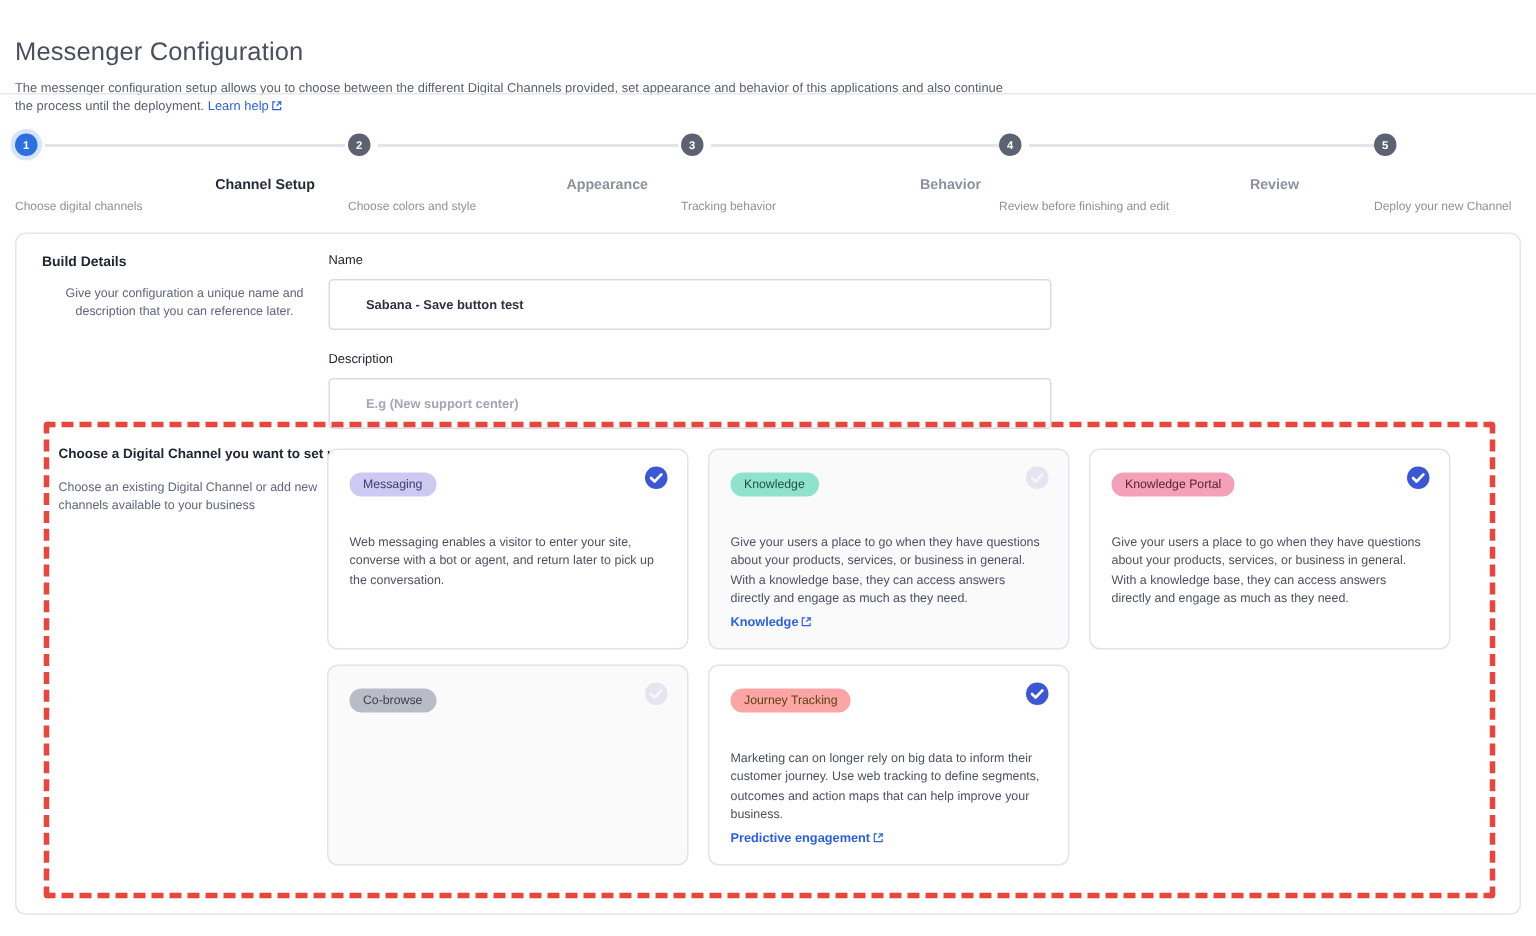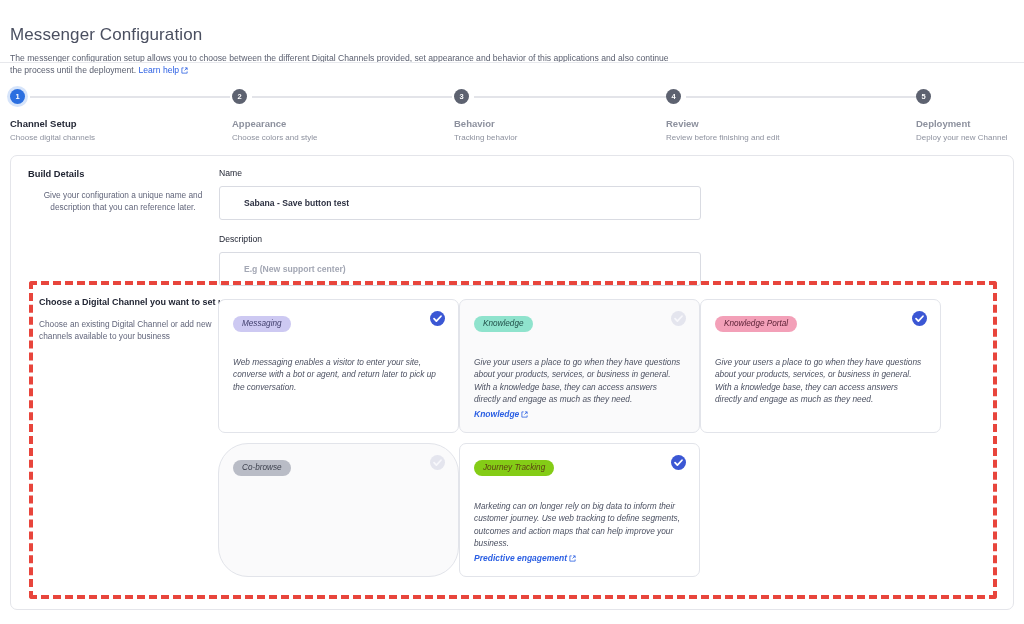--- a/index.html
+++ b/index.html
@@ -84,20 +84,21 @@
     left: 20px; top: 8px;
     height: 1.5px;
     background: #e3e4e9;
   }
   .step-title {
     margin-top: 9px;
     font-size: 9.5px;
     font-weight: 700;
     color: #8d919e;
     line-height: 13px;
+    text-align: right;
   }
   .step.active .step-title { color: #262a38; }
   .step-sub {
     margin-top: 2px;
     font-size: 8px;
     color: #8d919e;
     line-height: 11px;
   }
 
   
@@ -171,21 +172,21 @@
     line-height: 13px;
   }
   .chooser-desc {
     margin-top: 9px;
     font-size: 8.3px;
     line-height: 12px;
     color: #61657a;
   }
 
   .cards { position: absolute; left: 197px; top: 6px; right: 6px; }
-  .card-row { display: flex; gap: 0; margin-bottom: 10px; font-style: italic; }
+  .card-row { display: flex; gap: 13px; margin-bottom: 10px; }
   .card {
     width: 241px;
     height: 134px;
     border: 1px solid #e2e4ea;
     border-radius: 7px;
     background: #ffffff;
     position: relative;
     padding: 12px 14px;
   }
   .card.unselected { background: #fafafb; }
@@ -343,31 +344,31 @@
           <svg viewBox="0 0 16 16">
               <path d="M4.3 8.2 L6.8 10.7 L11.7 5.6" fill="none" stroke="#ffffff" stroke-width="1.9" stroke-linecap="round" stroke-linejoin="round"></path>
             </svg>
         </span>
         <div class="card-text">Give your users a place to go when they have questions about your products, services, or business in general. With a knowledge base, they can access answers directly and engage as much as they need.</div>
       </div>
     </div>
 
     <div class="card-row">
 
-      <div class="card unselected" style="height:134px;border-radius:30px;">
+      <div class="card unselected" style="height:134px;">
         <span class="badge" style="background: rgb(185, 188, 198); color: rgb(59, 63, 76);">Co-browse</span>
         <span class="check off">
           <svg viewBox="0 0 16 16">
               <path d="M4.3 8.2 L6.8 10.7 L11.7 5.6" fill="none" stroke="#f7f7fb" stroke-width="1.9" stroke-linecap="round" stroke-linejoin="round"></path>
             </svg>
         </span>
       </div>
 
       <div class="card">
-        <span class="badge" style="background: #84cc16; color: rgb(91, 67, 17);">Journey Tracking</span>
+        <span class="badge" style="background: #fca5a5; color: rgb(91, 67, 17);">Journey Tracking</span>
         <span class="check on">
           <svg viewBox="0 0 16 16">
               <path d="M4.3 8.2 L6.8 10.7 L11.7 5.6" fill="none" stroke="#ffffff" stroke-width="1.9" stroke-linecap="round" stroke-linejoin="round"></path>
             </svg>
         </span>
         <div class="card-text">Marketing can on longer rely on big data to inform their customer journey. Use web tracking to define segments, outcomes and action maps that can help improve your business.</div>
         <a class="card-link" href="#"><span>Predictive engagement</span><span class="ext-ico"><svg viewBox="0 0 16 16">
                 <path d="M6 2 H2 V14 H14 V10" fill="none" stroke="#2b5fe3" stroke-width="1.8"></path>
                 <path d="M9 2 H14 V7" fill="none" stroke="#2b5fe3" stroke-width="1.8"></path>
                 <path d="M14 2 L8 8" fill="none" stroke="#2b5fe3" stroke-width="1.8"></path>

